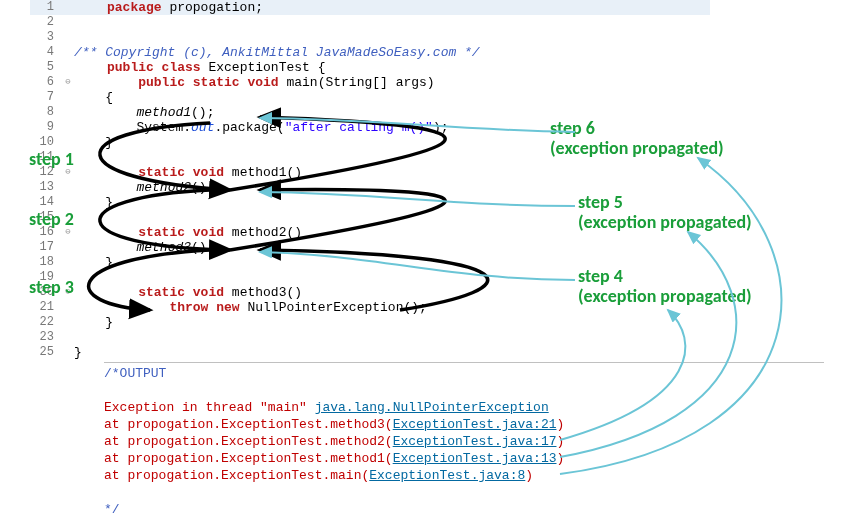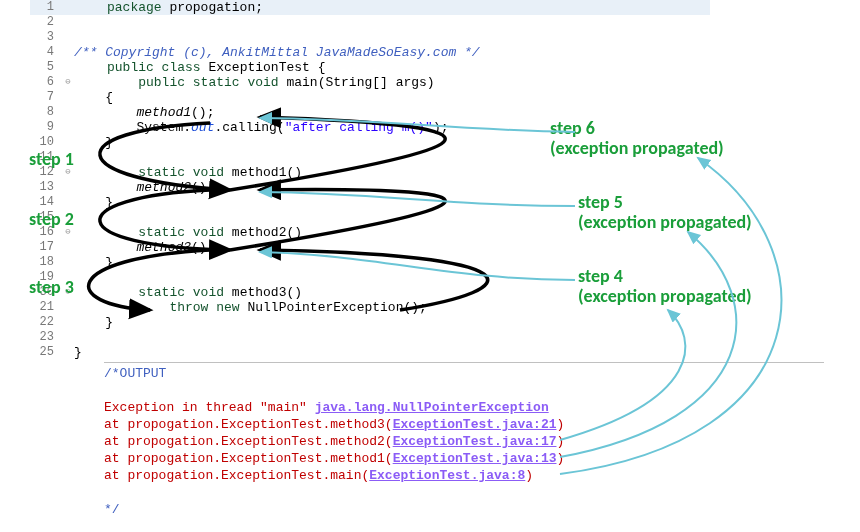--- a/index.html
+++ b/index.html
@@ -35,40 +35,40 @@
   width: 12px;
   color: #999;
   font-size: 9px;
   text-align: center;
 }
 .code {
   white-space: pre;
   flex: 1;
 }
 .line1 { background: #e8f0f8; }
-.kw { color: #14532d; font-weight: normal; padding-left: 33px; }
+.kw { color: #b91c1c; font-weight: bold; padding-left: 33px; }
 .com { color: #3f5fbf; font-style: italic; }
 .str { color: #2a00ff; }
 .stat { color: #1d4ed8; font-style: italic; margin-top: 47px; }
 .mcall { font-style: italic; }
 .output-sep {
   border-top: 1px solid #c0c0c0;
   margin-left: 74px;
   margin-top: 2px;
   margin-bottom: 2px;
   width: 720px;
 }
 .output {
   margin-left: 74px;
   color: #3f5fbf;
   font-size: 13px;
   line-height: 17px;
 }
 .out-err { color: #c00000; }
-.out-link { color: #8b5cf6; text-decoration: underline; font-weight: bold; }
+.out-link { color: #0369a1; text-decoration: underline; }
 .step-label {
   position: absolute;
   font-family: Calibri, Arial, sans-serif;
   font-size: 18px;
   font-weight: bold;
   color: #1a9e3a;
   margin-left: 25px;
 }
 .prop-label {
   position: absolute;
@@ -127,21 +127,21 @@
       <span class="code">    {</span>
     </div>
   <div class="line">
       <span class="lineno">8</span>
       <span class="fold"></span>
       <span class="code"><span>        </span><span class="mcall">method1</span><span>();</span></span>
     </div>
   <div class="line">
       <span class="lineno">9</span>
       <span class="fold"></span>
-      <span class="code"><span>        System.</span><span class="stat">out</span><span>.calling(</span><span class="str">"after calling m()"</span><span>);</span></span>
+      <span class="code"><span>        System.</span><span class="stat">out</span><span>.package(</span><span class="str">"after calling m()"</span><span>);</span></span>
     </div>
   <div class="line">
       <span class="lineno">10</span>
       <span class="fold"></span>
       <span class="code">    }</span>
     </div>
   <div class="line">
       <span class="lineno">11</span>
       <span class="fold"></span>
       <span class="code"></span>

